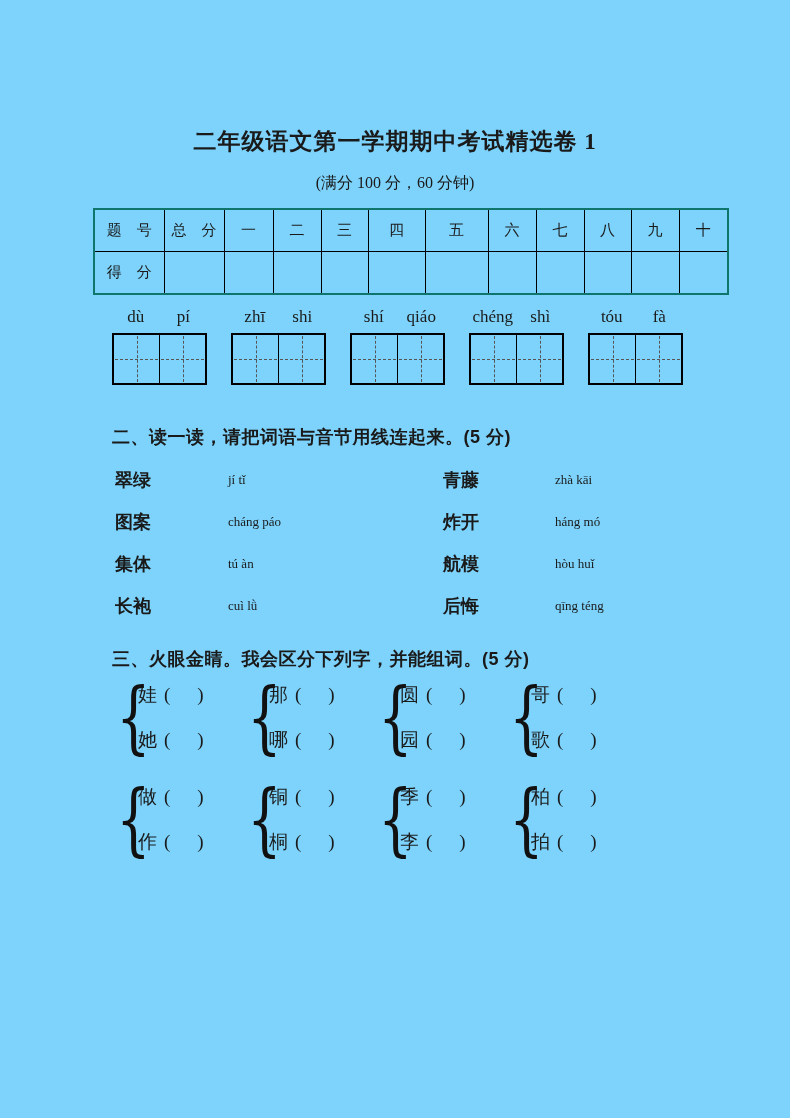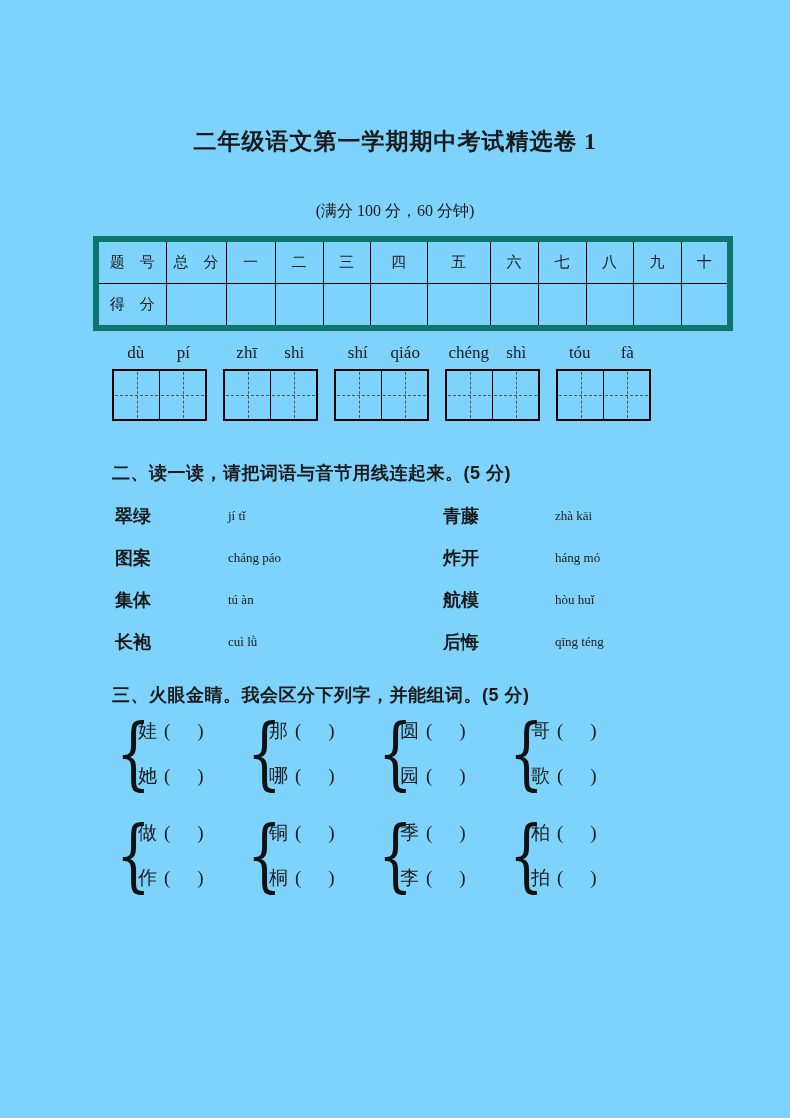--- a/index.html
+++ b/index.html
@@ -6,40 +6,40 @@
   .page{
     position:relative;width:790px;height:1118px;background:#7dd3fc;
     margin:0 auto;overflow:hidden;color:#1a1a1a;
     font-family:"Liberation Serif","DejaVu Serif",serif;
   }
   
   .title{
     margin:0;padding-top:126px;text-align:center;
     font-size:23px;font-weight:bold;letter-spacing:1px;
   }
-  .subtitle{margin-top:44px;text-align:center;font-size:16px;}
+  .subtitle{margin-top:16px;text-align:center;font-size:16px;}
   
   table.score{
     border-collapse:collapse;margin:14px 0 0 93px;
-    border:6px solid #0f766e;table-layout:fixed;
+    border:2px solid #0f766e;table-layout:fixed;
   }
   table.score td,table.score th{
     border:1px solid #000;height:41px;text-align:center;vertical-align:middle;
     font-size:15px;font-weight:normal;padding:0;
   }
   
   .sec-heading{
     margin:0 0 0 112px;font-size:18px;font-weight:bold;
     font-family:"Liberation Sans","DejaVu Sans",sans-serif;letter-spacing:.5px;
   }
   .h1gap{margin-top:14px;}
   .h2gap{margin-top:40px;}
   .h3gap{margin-top:20px;}
   
-  .grid-strip{display:flex;gap:16px;margin:12px 0 0 112px;}
+  .grid-strip{display:flex;gap:24px;margin:12px 0 0 112px;}
   .grid-group{width:95px;}
   .pin-row{display:flex;width:95px;font-size:17px;margin-bottom:6px;}
   .pin-row span{flex:1;text-align:center;white-space:nowrap;}
   .tian-group{display:flex;border:2px solid #000;height:52px;box-sizing:border-box;}
   .tian-cell{flex:1;position:relative;}
   .tian-cell:first-child{border-right:1.5px solid #000;}
   .tian-cell::before{
     content:"";position:absolute;left:50%;top:1px;bottom:1px;
     border-left:1px dashed #555;
   }

